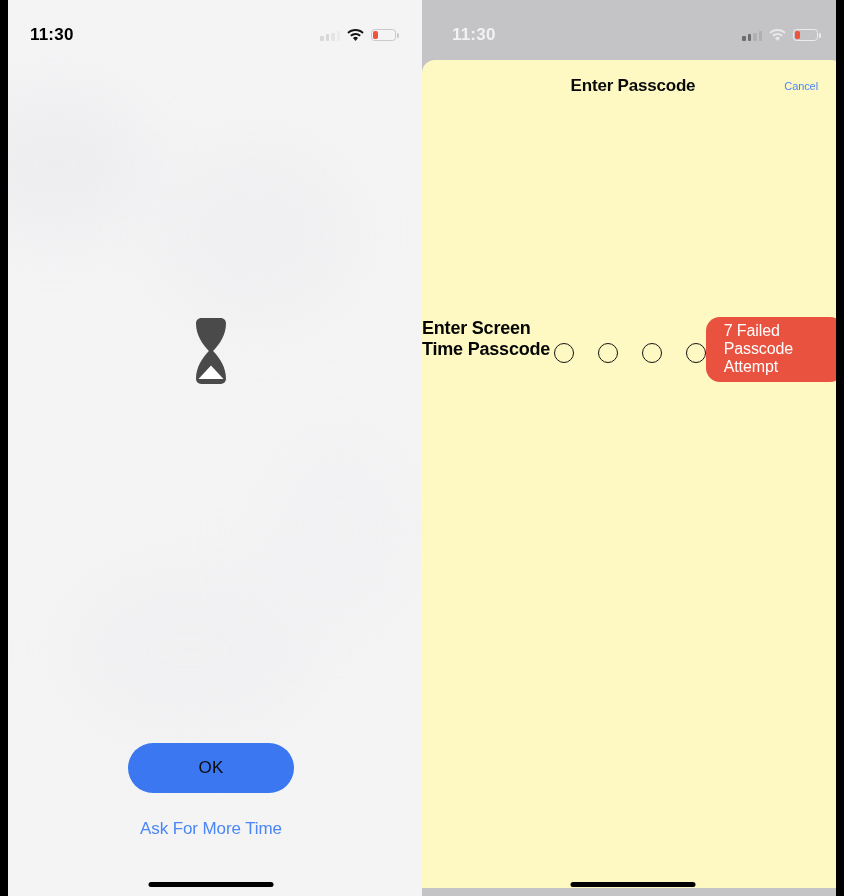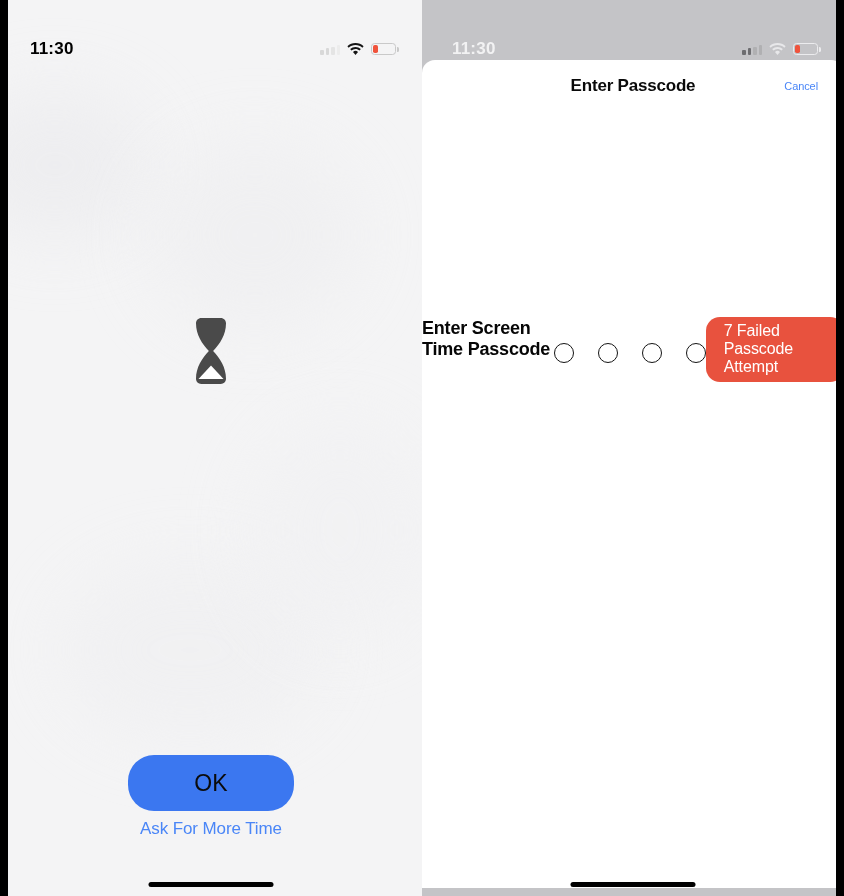--- a/index.html
+++ b/index.html
@@ -30,21 +30,21 @@
     position:absolute; left:0; top:0; width:8px; height:896px;
     background:#000; z-index:30;
   }
   .blur-blob {
     position:absolute; border-radius:50%;
     filter:blur(34px); opacity:.55; pointer-events:none;
   }
 
   
   .statusbar {
-    position:absolute; top:18px; left:0; width:100%; height:48px;
+    position:absolute; top:4px; left:0; width:100%; height:48px;
     display:flex; align-items:center; justify-content:space-between;
     padding:14px 26px 0 30px; z-index:20;
   }
   .sb-time {
     font-size:17px; font-weight:bold; letter-spacing:.2px;
     color:#000;
   }
   .sb-right { display:flex; align-items:center; gap:7px; }
   .cell-dots { display:flex; align-items:flex-end; gap:2px; height:11px; }
   .cell-dots i { display:block; width:3.5px; border-radius:1px; background:#d8d8d8; }
@@ -91,45 +91,45 @@
   .limit-sub {
     margin-top:16px;
     font-size:18px; color:#111; letter-spacing:-.1px;
   }
 
   .left-actions {
     position:absolute; left:0; right:0; bottom:57px;
     display:flex; flex-direction:column; align-items:center; z-index:10;
   }
   .btn-ok {
-    width:166px; height:56px; border-radius:26px;
+    width:166px; height:50px; border-radius:26px;
     background:#3b77f0; color:#0b0b0b;
     border:none; cursor:pointer;
-    font-family:inherit; font-size:23px; letter-spacing:.1px;
+    font-family:inherit; font-size:17px; letter-spacing:.1px;
     display:flex; align-items:center; justify-content:center;
   }
   .link-more {
-    margin-top:8px; font-size:17px; color:#4a86f7;
+    margin-top:26px; font-size:17px; color:#4a86f7;
     cursor:pointer; letter-spacing:-.1px;
   }
 
   .home-indicator {
     position:absolute; bottom:9px; left:50%; transform:translateX(-50%);
     width:125px; height:5.5px; border-radius:3px; background:#000; z-index:25;
   }
 
   
   .panel-right { background:#c4c4c7; }
   .panel-right .edge-black {
     position:absolute; right:0; top:0; width:8px; height:896px;
     background:#000; z-index:30;
   }
   .sheet {
     position:absolute; left:0; top:60px; width:422px; bottom:8px;
-    background:#ffffff;
+    background:#fef9c3;
     border-radius:13px 13px 0 0;
     overflow:hidden;
   }
   .sheet-nav {
     position:relative; height:52px;
     display:flex; align-items:center; justify-content:center;
   }
   .sheet-title {
     font-size:17px; font-weight:bold; color:#0a0a0a; letter-spacing:-.2px;
   }

